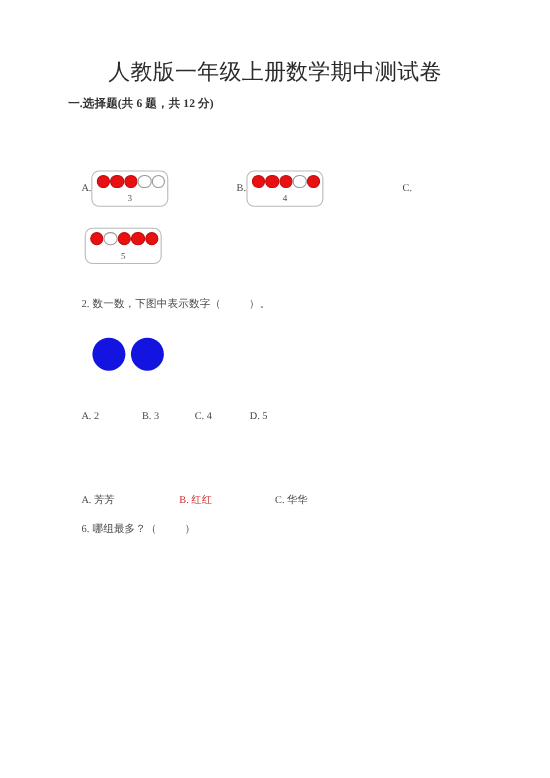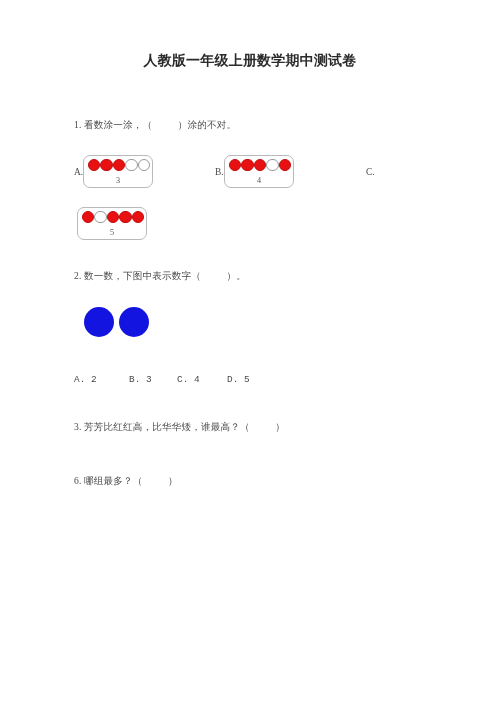--- a/index.html
+++ b/index.html
@@ -21,22 +21,22 @@
     width: 500px;
     height: 707px;
     background: #ffffff;
   }
   .doc-title {
     position: absolute;
     left: 0;
     top: 52px;
     width: 500px;
     text-align: center;
-    font-size: 14px;
-    font-weight: bold;
+    font-size: 20px;
+    font-weight: normal;
     letter-spacing: 0.2px;
     color: #2b2b2b;
   }
   .section-head {
     position: absolute;
     left: 62px;
     top: 87px;
     font-size: 10.5px;
     font-weight: bold;
     color: #333333;
@@ -124,42 +124,42 @@
     background: #1414e0;
   }
   .blue-dot-1 { left: 6px; }
   .blue-dot-2 { left: 41px; }
 
   .choice-row {
     position: absolute;
     font-size: 9.4px;
     color: #4a4a4a;
   }
-  .q2-choices { left: 74px; top: 374px; font-family: Liberation Mono, monospace; }
+  .q2-choices { left: 74px; top: 374px; }
   .q2-choices span { display: inline-block; }
   .c2-a { width: 55px; }
   .c2-b { width: 48px; }
   .c2-c { width: 50px; }
 
   .q3-choices { left: 74px; top: 448px; }
   .q3-choices span { display: inline-block; }
   .c3-a { width: 89px; }
   .c3-b { width: 87px; }
   .c3-c { }
   .red-text { color: #d02a2a; }
 </style>
 </head>
 <body>
 
 <div class="page">
 
   <div class="doc-title">人教版一年级上册数学期中测试卷</div>
 
-
-  <div class="q-stem q1-stem">1. 看数涂一涂，（          ）涂的不对。</div>
+  <div class="section-head">一.选择题(共 6 题，共 12 分)</div>
+
 
   <div class="opt-label opt-a-mark">A.</div>
   <div class="bead-box box-a">
     <div class="bead-row">
       <span class="bead red"></span>
       <span class="bead red"></span>
       <span class="bead red"></span>
       <span class="bead white"></span>
       <span class="bead white"></span>
     </div>
@@ -194,18 +194,20 @@
 
   <div class="blue-figure">
     <span class="blue-dot blue-dot-1"></span>
     <span class="blue-dot blue-dot-2"></span>
   </div>
 
   <div class="choice-row q2-choices">
     <span class="c2-a">A. 2</span><span class="c2-b">B. 3</span><span class="c2-c">C. 4</span><span>D. 5</span>
   </div>
 
-  <div class="q-stem q3-stem">3. 芳芳比红红高，比华华矮，谁最高？（          ）</div>
-
+
+  <div class="choice-row q3-choices">
+    <span class="c3-a">A. 芳芳</span><span class="c3-b red-text">B. 红红</span><span class="c3-c">C. 华华</span>
+  </div>
 
   <div class="q-stem q4-stem">6. 哪组最多？（          ）</div>
 
 </div>
 
 </body></html>

